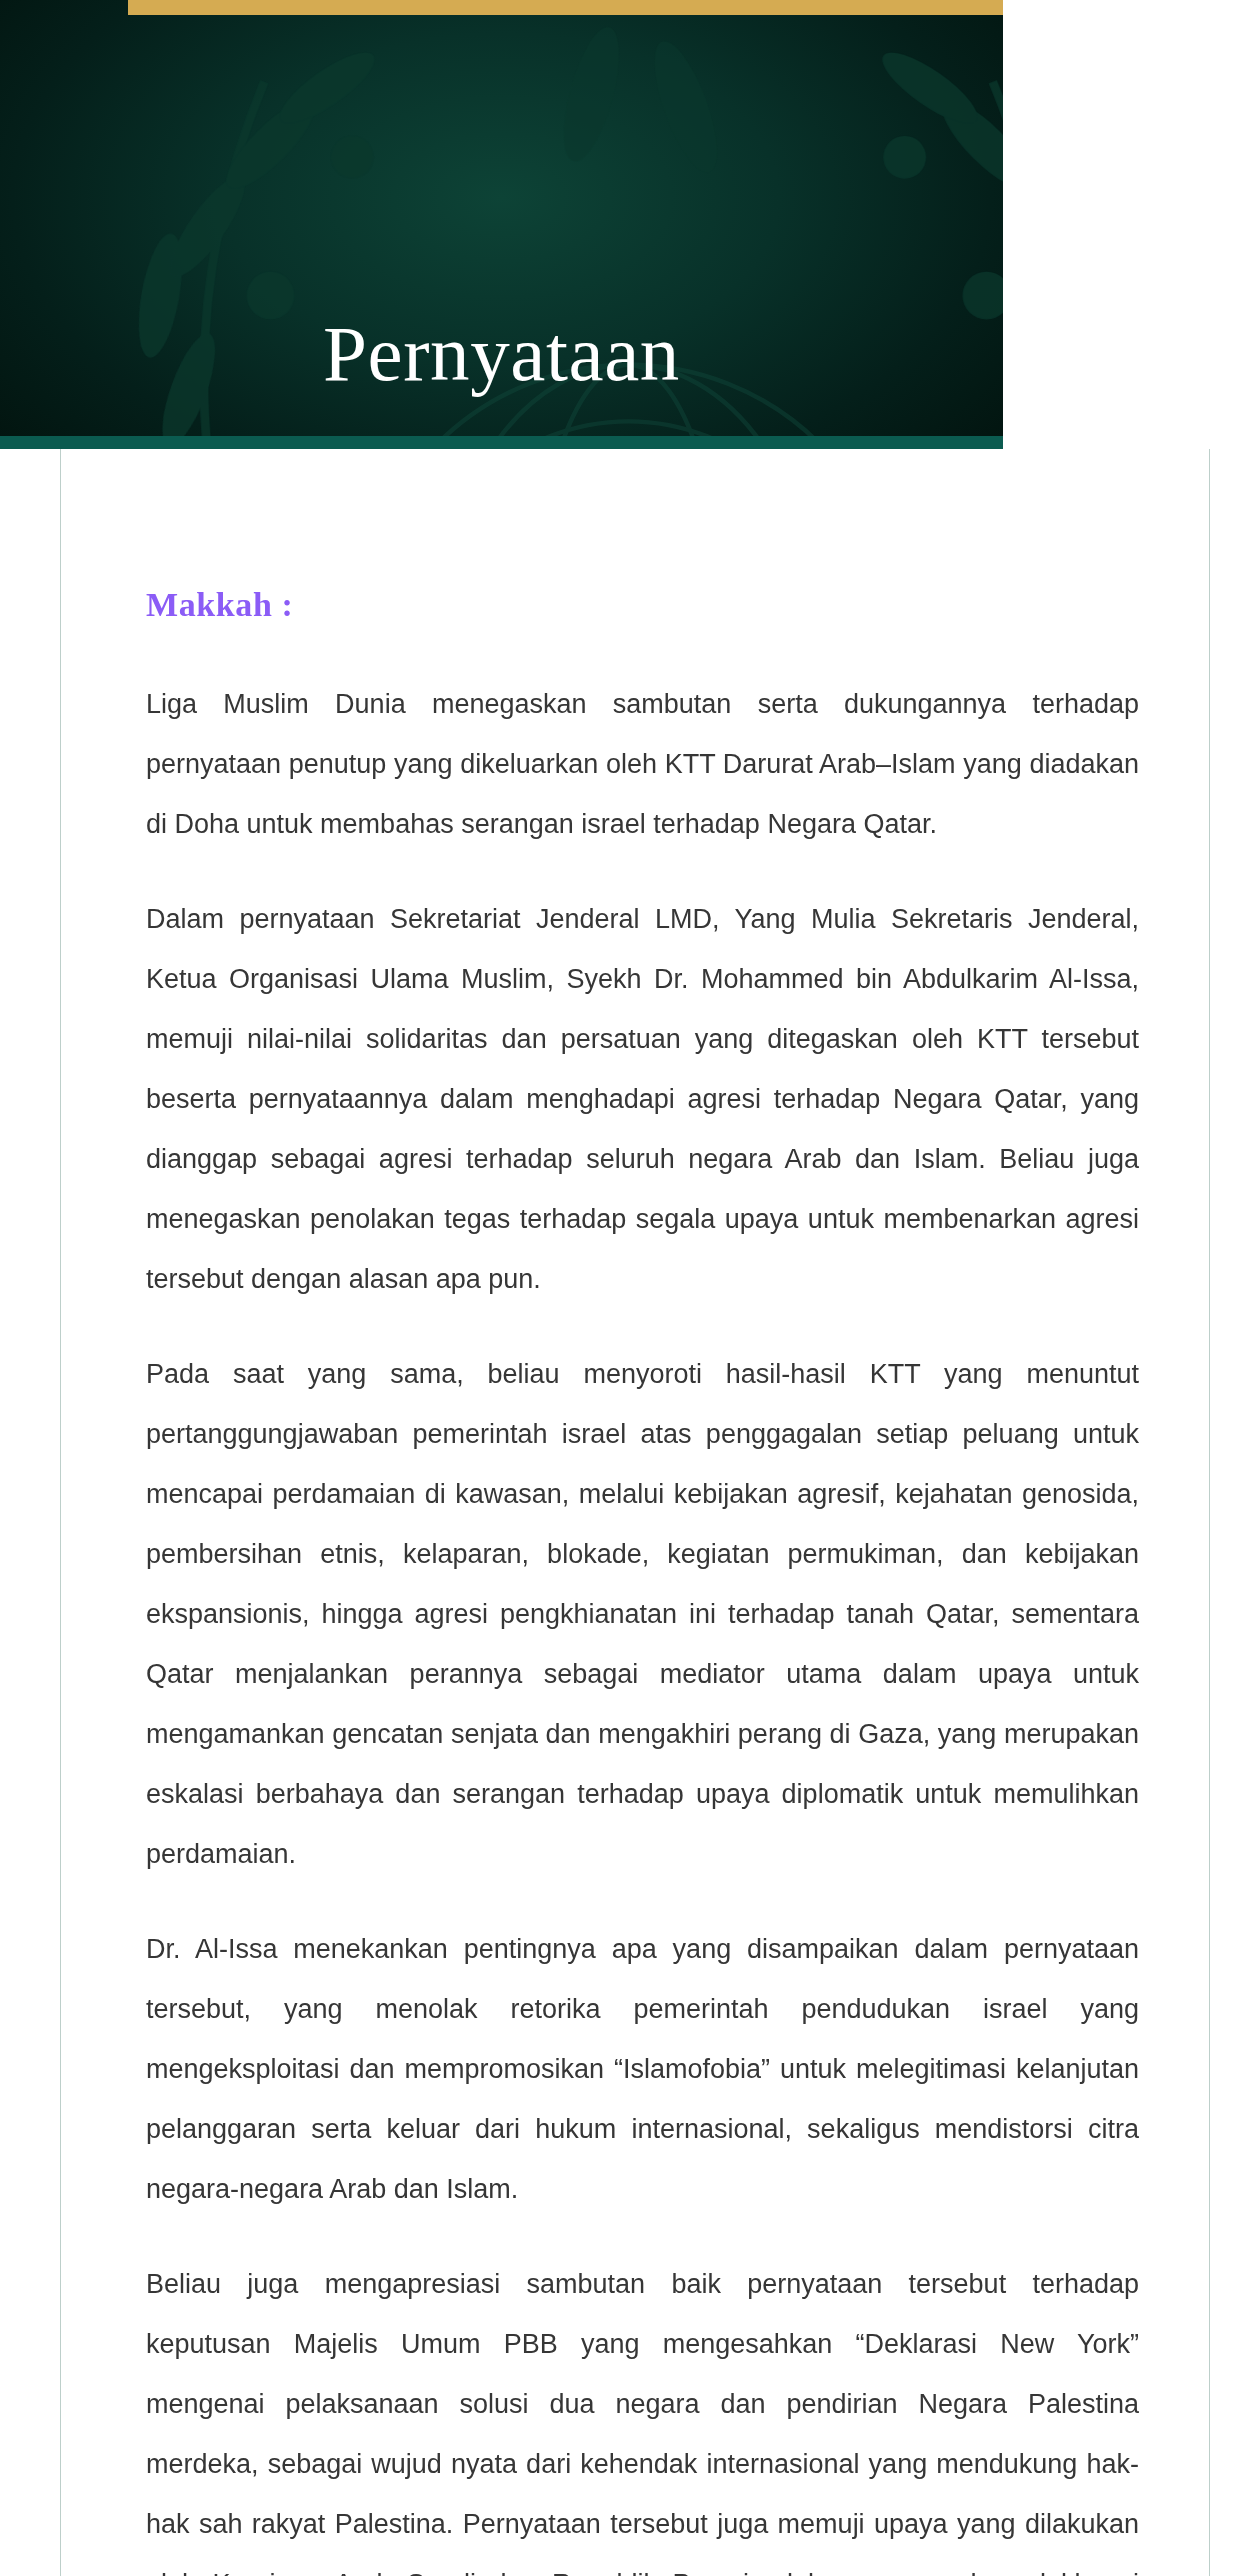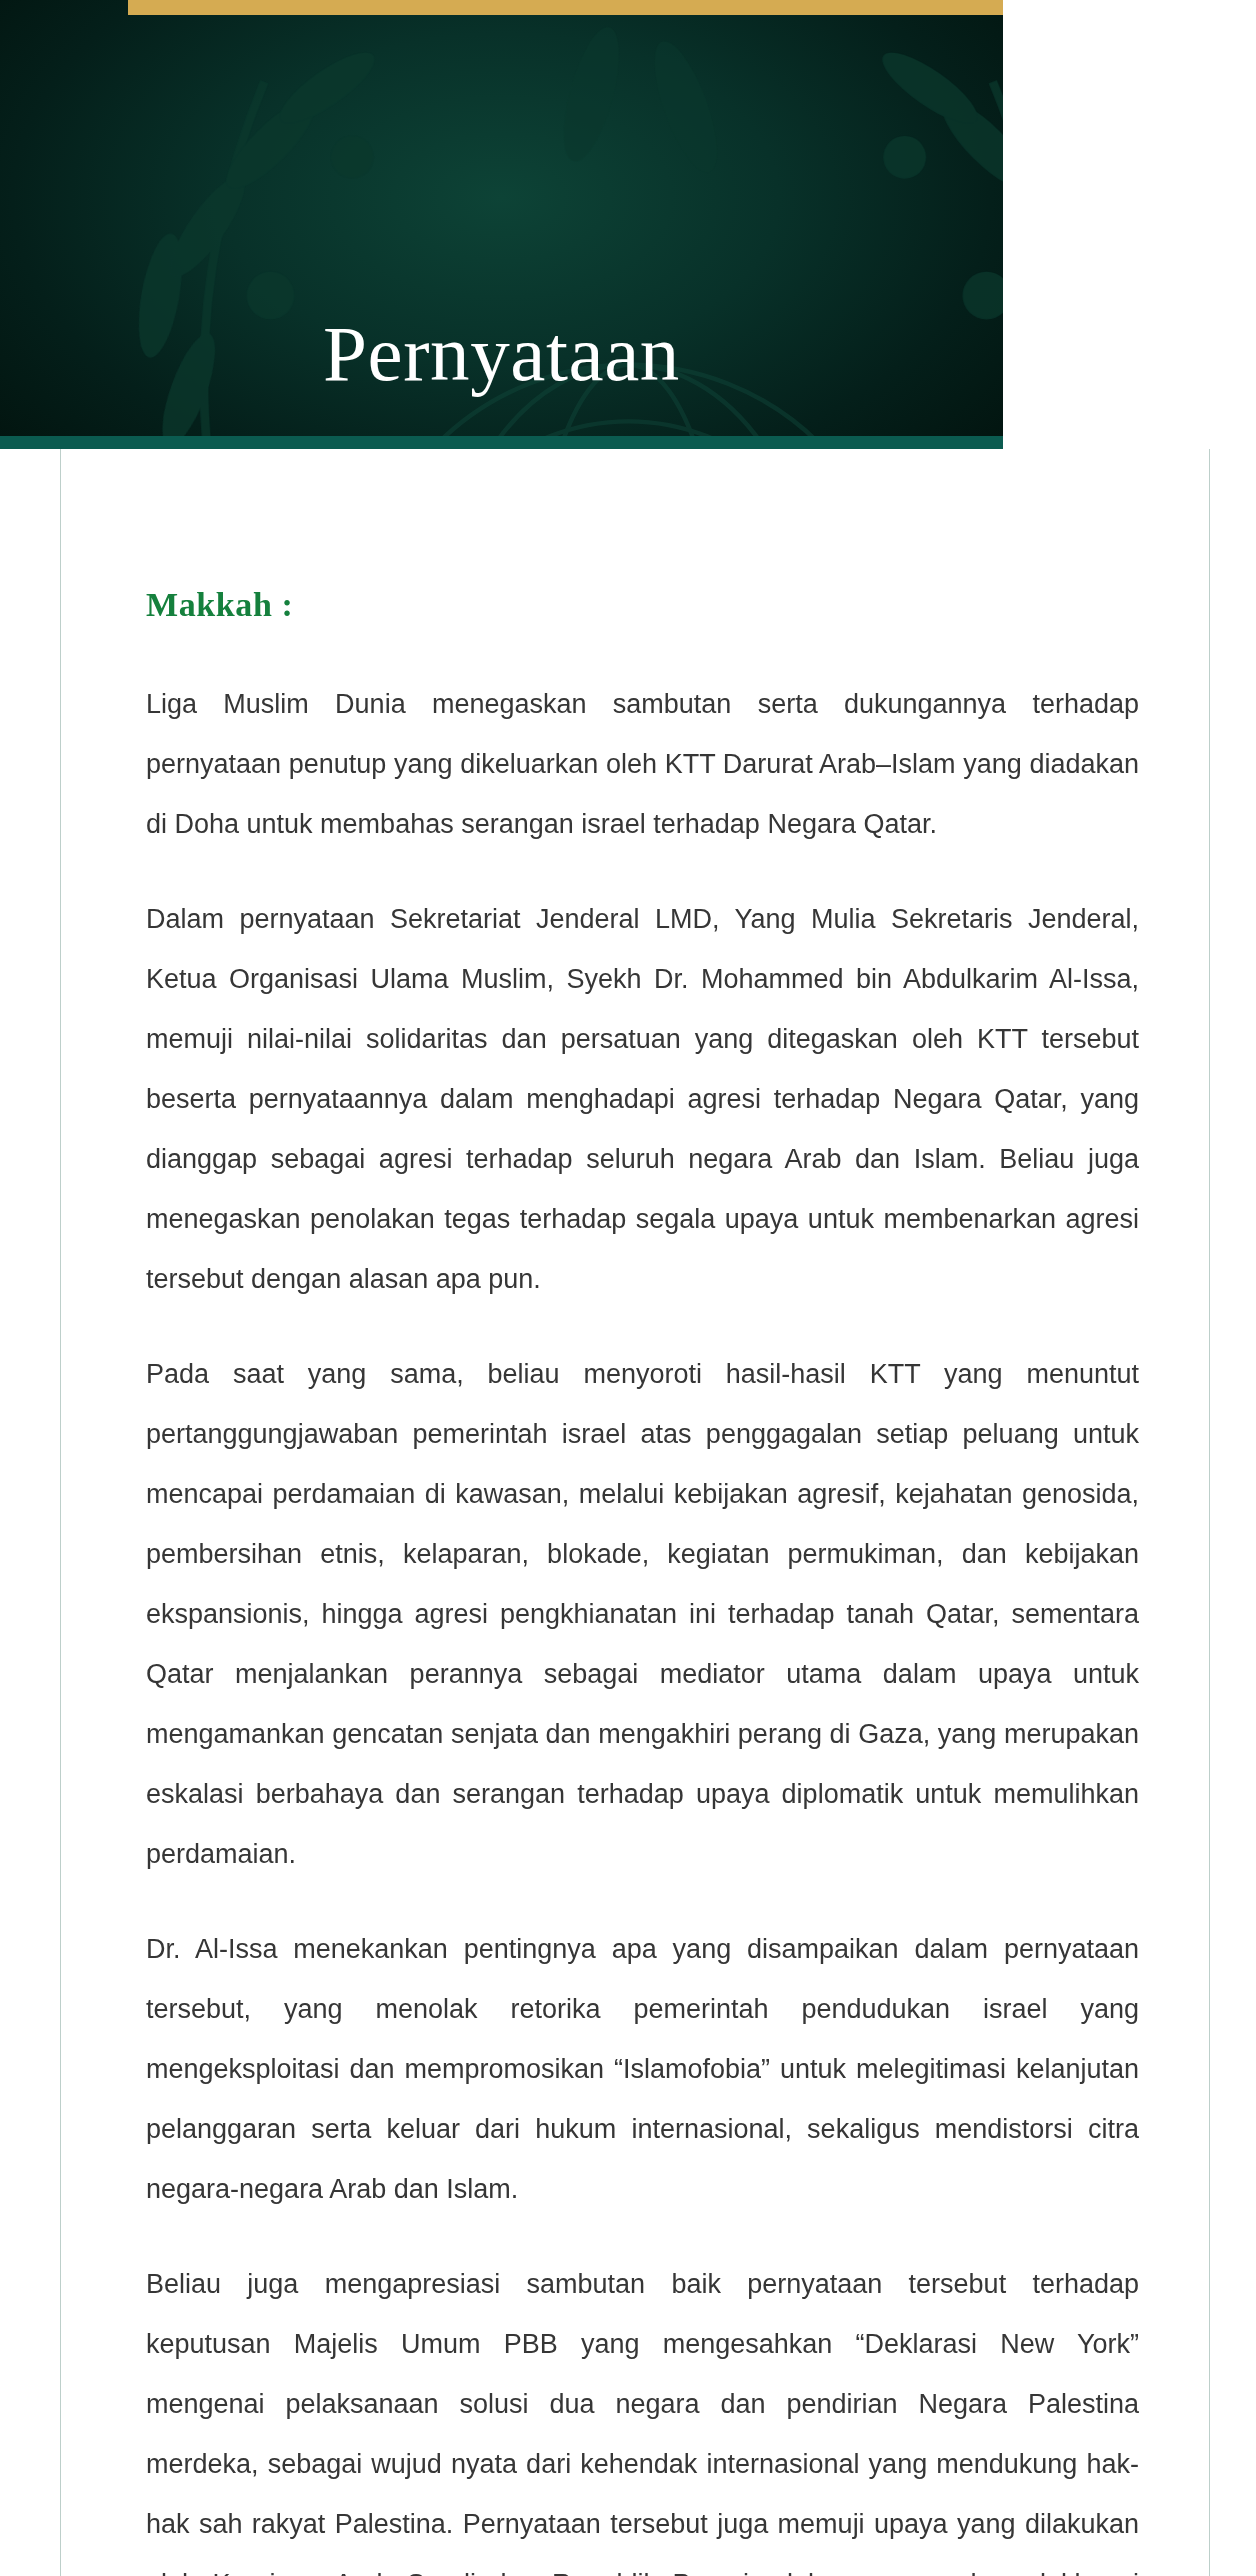--- a/index.html
+++ b/index.html
@@ -29,21 +29,21 @@
   .card{
     box-sizing:border-box;
     margin-left:60px;width:1150px;min-height:2127px;
     border-left:1.9px solid #bdcfca;border-right:1.9px solid #bdcfca;
     background:#ffffff;
     padding:137px 70px 25px 85px;
   }
   .city{
     margin:0 0 50px 0;
     font-family:"Liberation Serif", serif;font-weight:700;
-    font-size:34px;color:#15803d;letter-spacing:0.6px;
+    font-size:34px;color:#8b5cf6;letter-spacing:0.6px;
   }
   .body-p{
     margin:0 0 35px 0;
     font-size:27px;line-height:60px;color:#363636;
     text-align:justify;
   }
   
   .logo-row{
     margin-top:94px;
     display:flex;justify-content:center;align-items:center;gap:12.6px;

